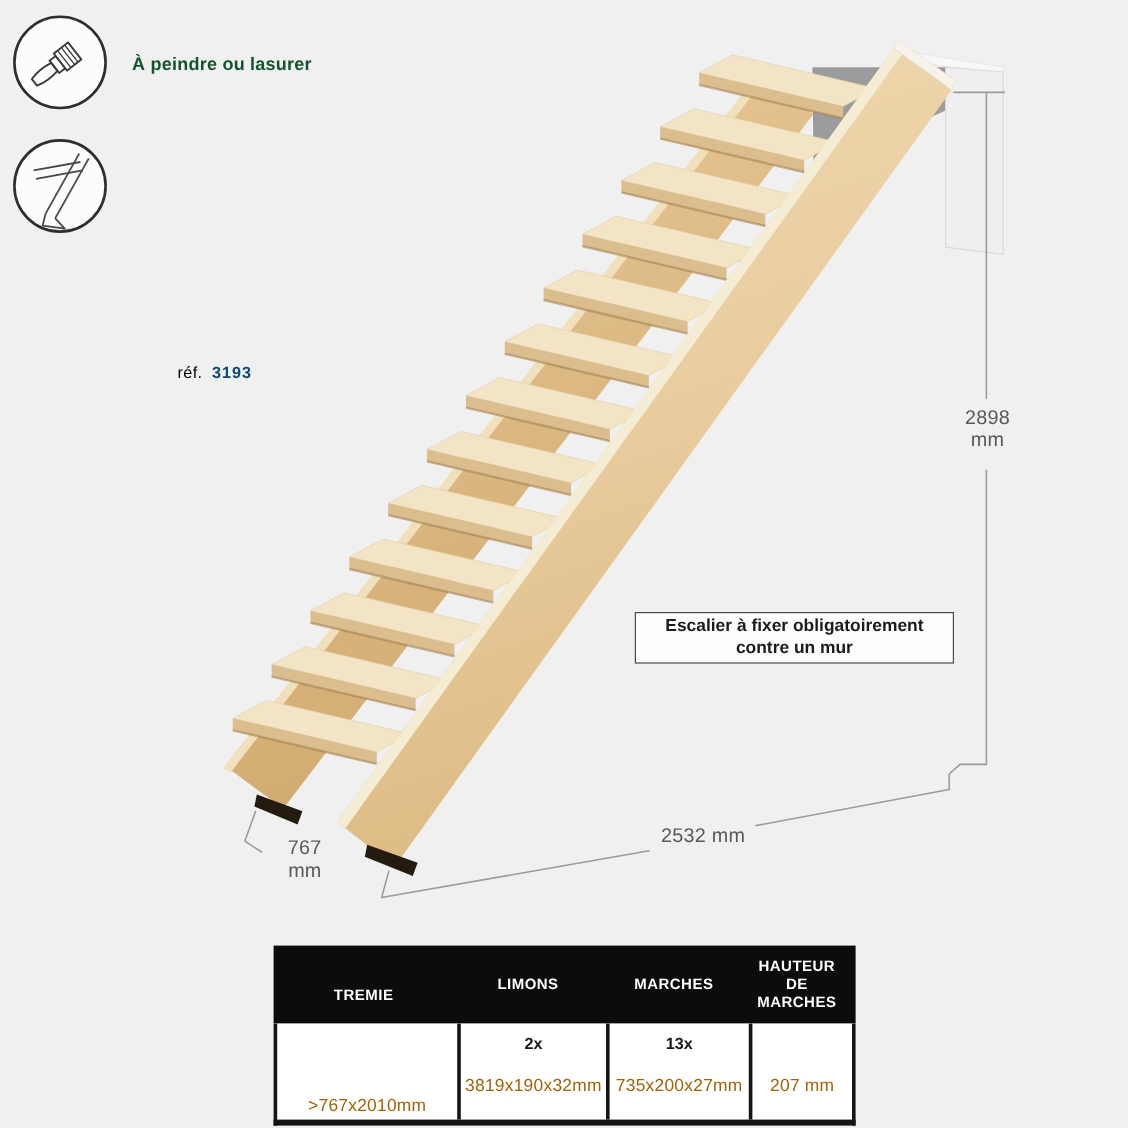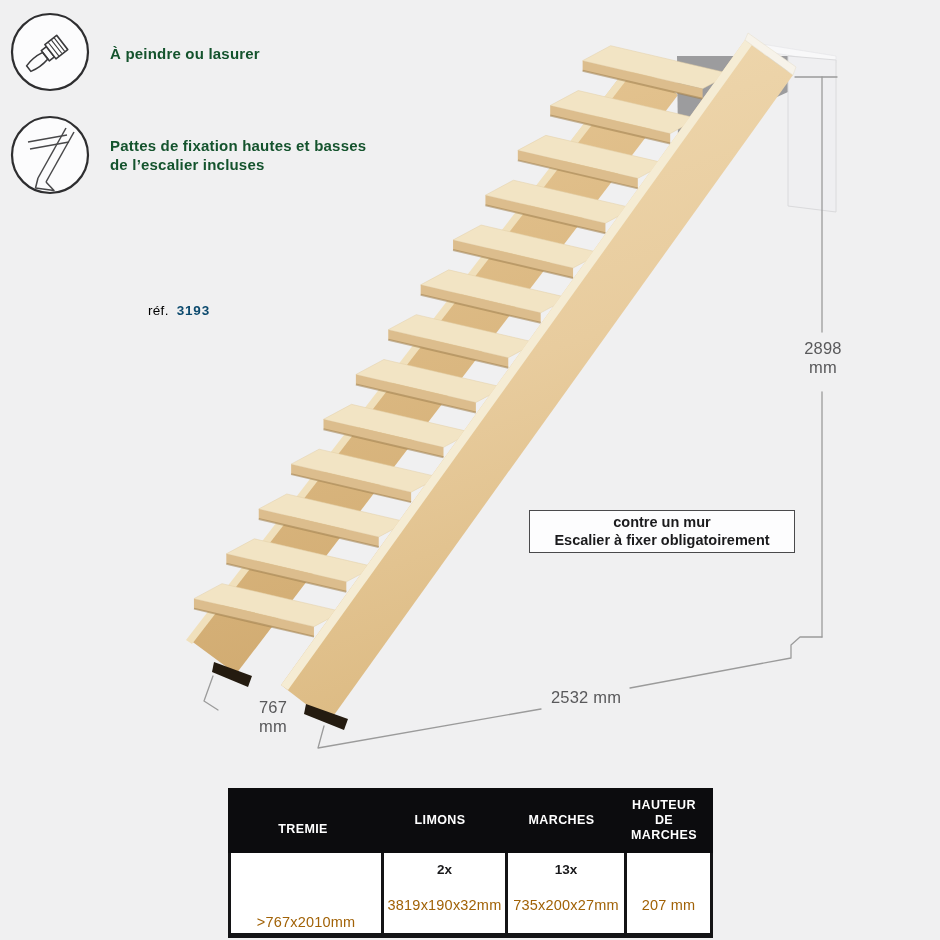--- a/index.html
+++ b/index.html
@@ -22,21 +22,21 @@
 
   
   .scene{position:absolute;left:0;top:0;width:940px;height:940px;}
 
   
   .dim-label{
     position:absolute;color:#59595b;font-size:16.5px;line-height:19px;
     text-align:center;letter-spacing:.2px;
   }
   #dim-height{left:794px;top:339px;width:58px;}
-  #dim-width{left:246px;top:698px;width:54px;}
+  #dim-width{left:214px;top:698px;width:54px;text-align:right;}
   #dim-length{left:538px;top:688px;width:96px;}
 
   
   .notice-box{
     position:absolute;left:529px;top:510px;width:264px;height:41px;
     background:#fdfdfe;border:1.5px solid #4a4a4c;
     display:flex;flex-direction:column;justify-content:center;
     text-align:center;font-size:14.5px;font-weight:bold;color:#1b1b1d;line-height:17.5px;
   }
 
@@ -89,24 +89,20 @@
     <svg viewBox="0 0 80 80" width="80" height="80">
       <circle cx="40" cy="40" r="38" fill="#fcfcfd" stroke="#2e2e30" stroke-width="2.2"></circle>
       <g stroke="#48484a" stroke-width="1.5" fill="none" stroke-linejoin="round">
         <line x1="18" y1="27" x2="57" y2="20"></line>
         <line x1="20" y1="34" x2="59" y2="27"></line>
         <line x1="56" y1="13" x2="28" y2="63"></line>
         <line x1="64" y1="17" x2="36" y2="67"></line>
         <path d="M28,63 L25.5,73 L44,75.5 L36,67"></path>
       </g>
     </svg>
-  </div>
-  <div class="badge-label" style="top:136px;">
-    <div>Pattes de fixation hautes et basses</div>
-    <div>de l’escalier incluses</div>
   </div>
 
   <div class="reference">
     <span class="ref-word">réf.</span><span class="ref-num">3193</span>
   </div>
 
   <svg class="scene" viewBox="0 0 940 940">
     <defs>
       <linearGradient id="gradFront" x1="0" y1="0" x2="0.25" y2="1">
         <stop offset="0" stop-color="#f0dab2"></stop>
@@ -199,22 +195,22 @@
   </div>
   <div id="dim-length" class="dim-label">
     <span>2532</span> <span>mm</span>
   </div>
   <div id="dim-width" class="dim-label">
     <div>767</div>
     <div>mm</div>
   </div>
 
   <div class="notice-box">
+    <div>Escalier à fixer obligatoirement</div>
     <div>contre un mur</div>
-    <div>Escalier à fixer obligatoirement</div>
   </div>
 
   <div class="spec-table">
     <div class="spec-head">
       <div class="spec-th c0">TREMIE</div>
       <div class="spec-th c1">LIMONS</div>
       <div class="spec-th c2">MARCHES</div>
       <div class="spec-th c3">HAUTEUR DE MARCHES</div>
     </div>
     <div class="spec-body">

